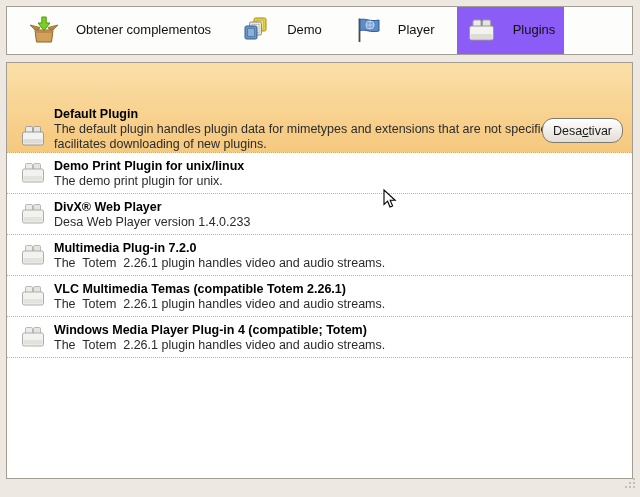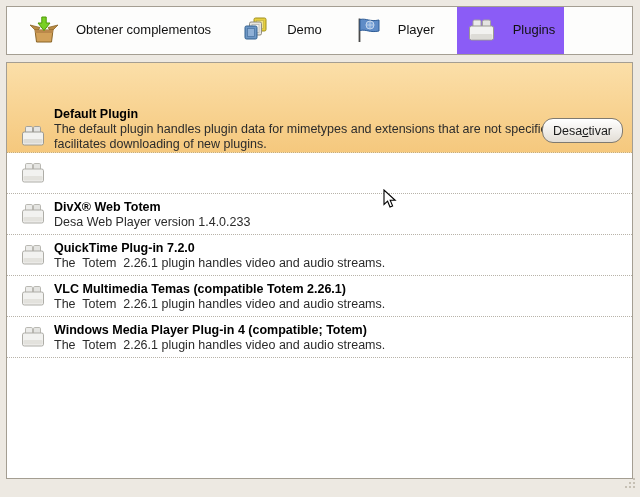--- a/index.html
+++ b/index.html
@@ -141,48 +141,52 @@
 
   <div class="row">
     <span class="picon">
       <svg width="26" height="24" viewBox="0 0 26 24">
         <rect x="5.5" y="2.5" width="7" height="7" rx="1.2" fill="#ececea" stroke="#b9b8b2" stroke-width="1"></rect>
         <rect x="13.5" y="2.5" width="7" height="7" rx="1.2" fill="#e4e4e1" stroke="#b9b8b2" stroke-width="1"></rect>
         <rect x="2.5" y="8" width="21" height="13" rx="1.8" fill="#f2f2f0" stroke="#aeada7" stroke-width="1"></rect>
         <rect x="3.5" y="15" width="19" height="4.5" rx="1.2" fill="#e3e2dd"></rect>
       </svg>
     </span>
-  </div>
-
-  <div class="row">
-    <span class="picon">
-      <svg width="26" height="24" viewBox="0 0 26 24">
-        <rect x="5.5" y="2.5" width="7" height="7" rx="1.2" fill="#ececea" stroke="#b9b8b2" stroke-width="1"></rect>
-        <rect x="13.5" y="2.5" width="7" height="7" rx="1.2" fill="#e4e4e1" stroke="#b9b8b2" stroke-width="1"></rect>
-        <rect x="2.5" y="8" width="21" height="13" rx="1.8" fill="#f2f2f0" stroke="#aeada7" stroke-width="1"></rect>
-        <rect x="3.5" y="15" width="19" height="4.5" rx="1.2" fill="#e3e2dd"></rect>
-      </svg>
-    </span>
-    <div class="row-text">
-      <div class="ptitle">DivX® Web Totem</div>
+    <div class="row-text">
+      <div class="ptitle">Demo Print Plugin for unix/linux</div>
+      <div class="pdesc">The demo print plugin for unix.</div>
+    </div>
+  </div>
+
+  <div class="row">
+    <span class="picon">
+      <svg width="26" height="24" viewBox="0 0 26 24">
+        <rect x="5.5" y="2.5" width="7" height="7" rx="1.2" fill="#ececea" stroke="#b9b8b2" stroke-width="1"></rect>
+        <rect x="13.5" y="2.5" width="7" height="7" rx="1.2" fill="#e4e4e1" stroke="#b9b8b2" stroke-width="1"></rect>
+        <rect x="2.5" y="8" width="21" height="13" rx="1.8" fill="#f2f2f0" stroke="#aeada7" stroke-width="1"></rect>
+        <rect x="3.5" y="15" width="19" height="4.5" rx="1.2" fill="#e3e2dd"></rect>
+      </svg>
+    </span>
+    <div class="row-text">
+      <div class="ptitle">DivX® Web Player</div>
       <div class="pdesc">Desa Web Player version 1.4.0.233</div>
     </div>
   </div>
 
   <div class="row">
     <span class="picon">
       <svg width="26" height="24" viewBox="0 0 26 24">
         <rect x="5.5" y="2.5" width="7" height="7" rx="1.2" fill="#ececea" stroke="#b9b8b2" stroke-width="1"></rect>
         <rect x="13.5" y="2.5" width="7" height="7" rx="1.2" fill="#e4e4e1" stroke="#b9b8b2" stroke-width="1"></rect>
         <rect x="2.5" y="8" width="21" height="13" rx="1.8" fill="#f2f2f0" stroke="#aeada7" stroke-width="1"></rect>
         <rect x="3.5" y="15" width="19" height="4.5" rx="1.2" fill="#e3e2dd"></rect>
       </svg>
     </span>
     <div class="row-text">
-      <div class="ptitle">QuickTime Plug-in 7.2.0</div>
+      <div class="ptitle">Multimedia Plug-in 7.2.0</div>
       <div class="pdesc">The  Totem  2.26.1 plugin handles video and audio streams.</div>
     </div>
   </div>
 
   <div class="row">
     <span class="picon">
       <svg width="26" height="24" viewBox="0 0 26 24">
         <rect x="5.5" y="2.5" width="7" height="7" rx="1.2" fill="#ececea" stroke="#b9b8b2" stroke-width="1"></rect>
         <rect x="13.5" y="2.5" width="7" height="7" rx="1.2" fill="#e4e4e1" stroke="#b9b8b2" stroke-width="1"></rect>
         <rect x="2.5" y="8" width="21" height="13" rx="1.8" fill="#f2f2f0" stroke="#aeada7" stroke-width="1"></rect>

